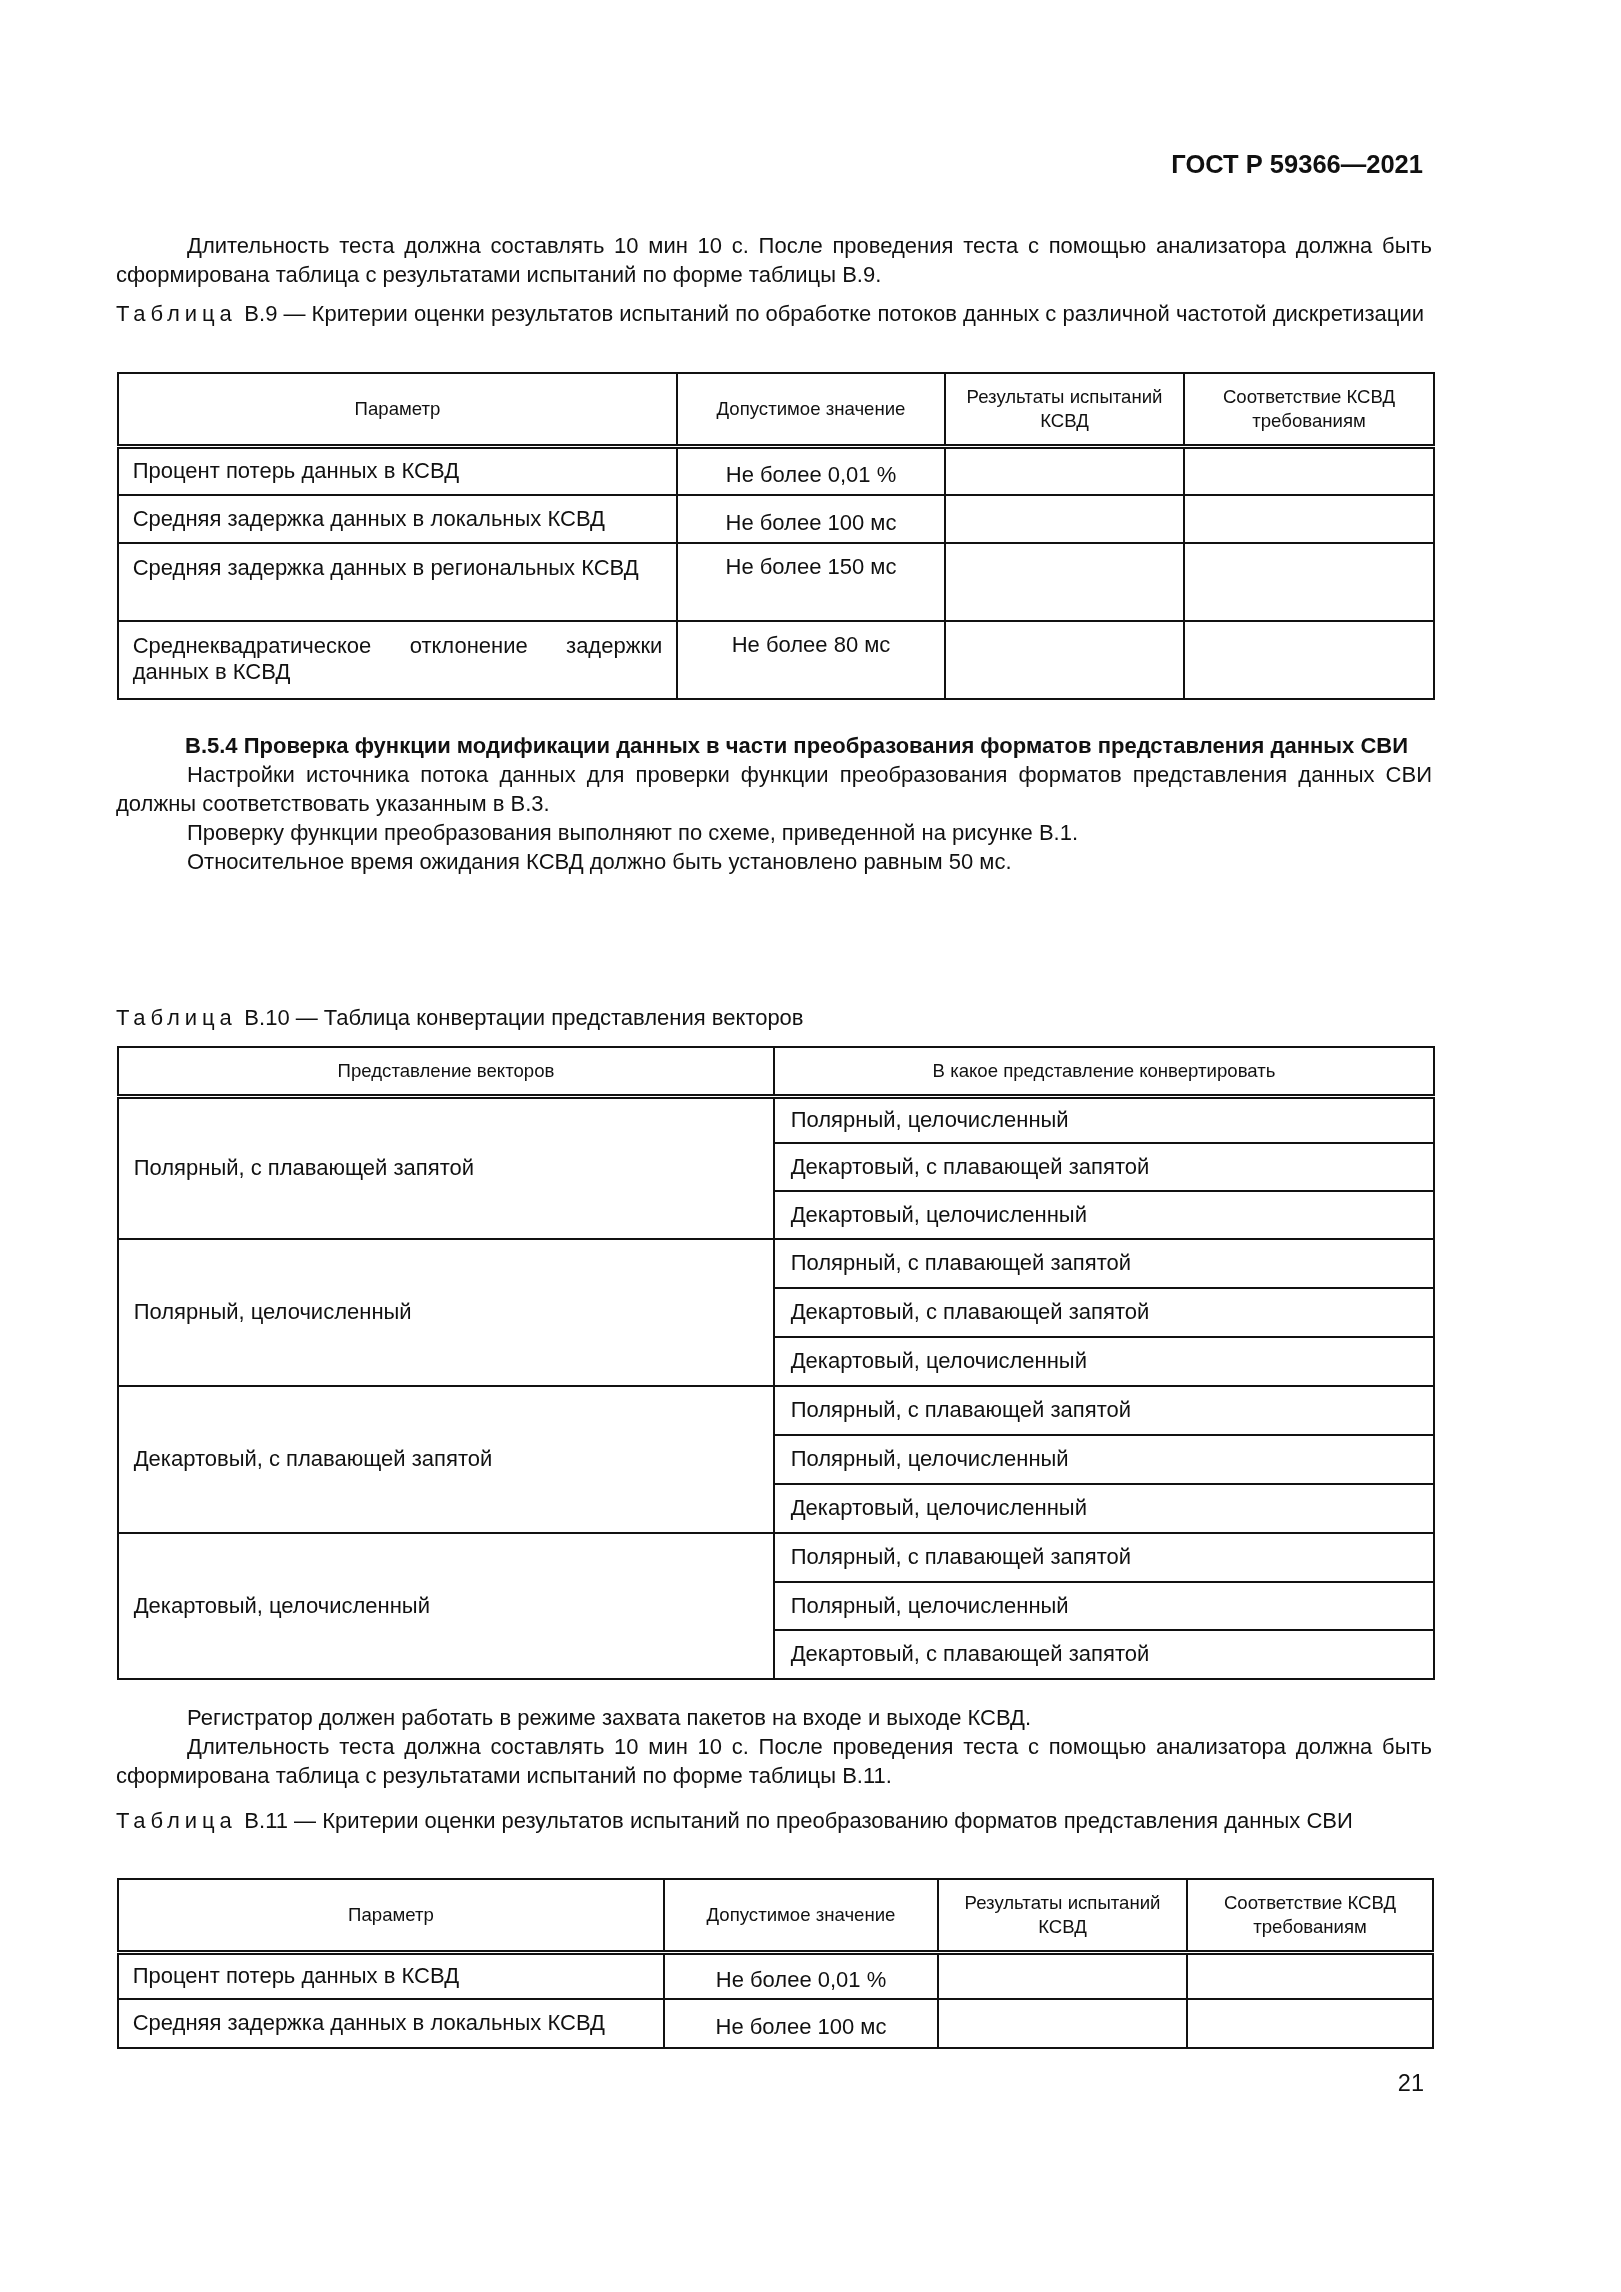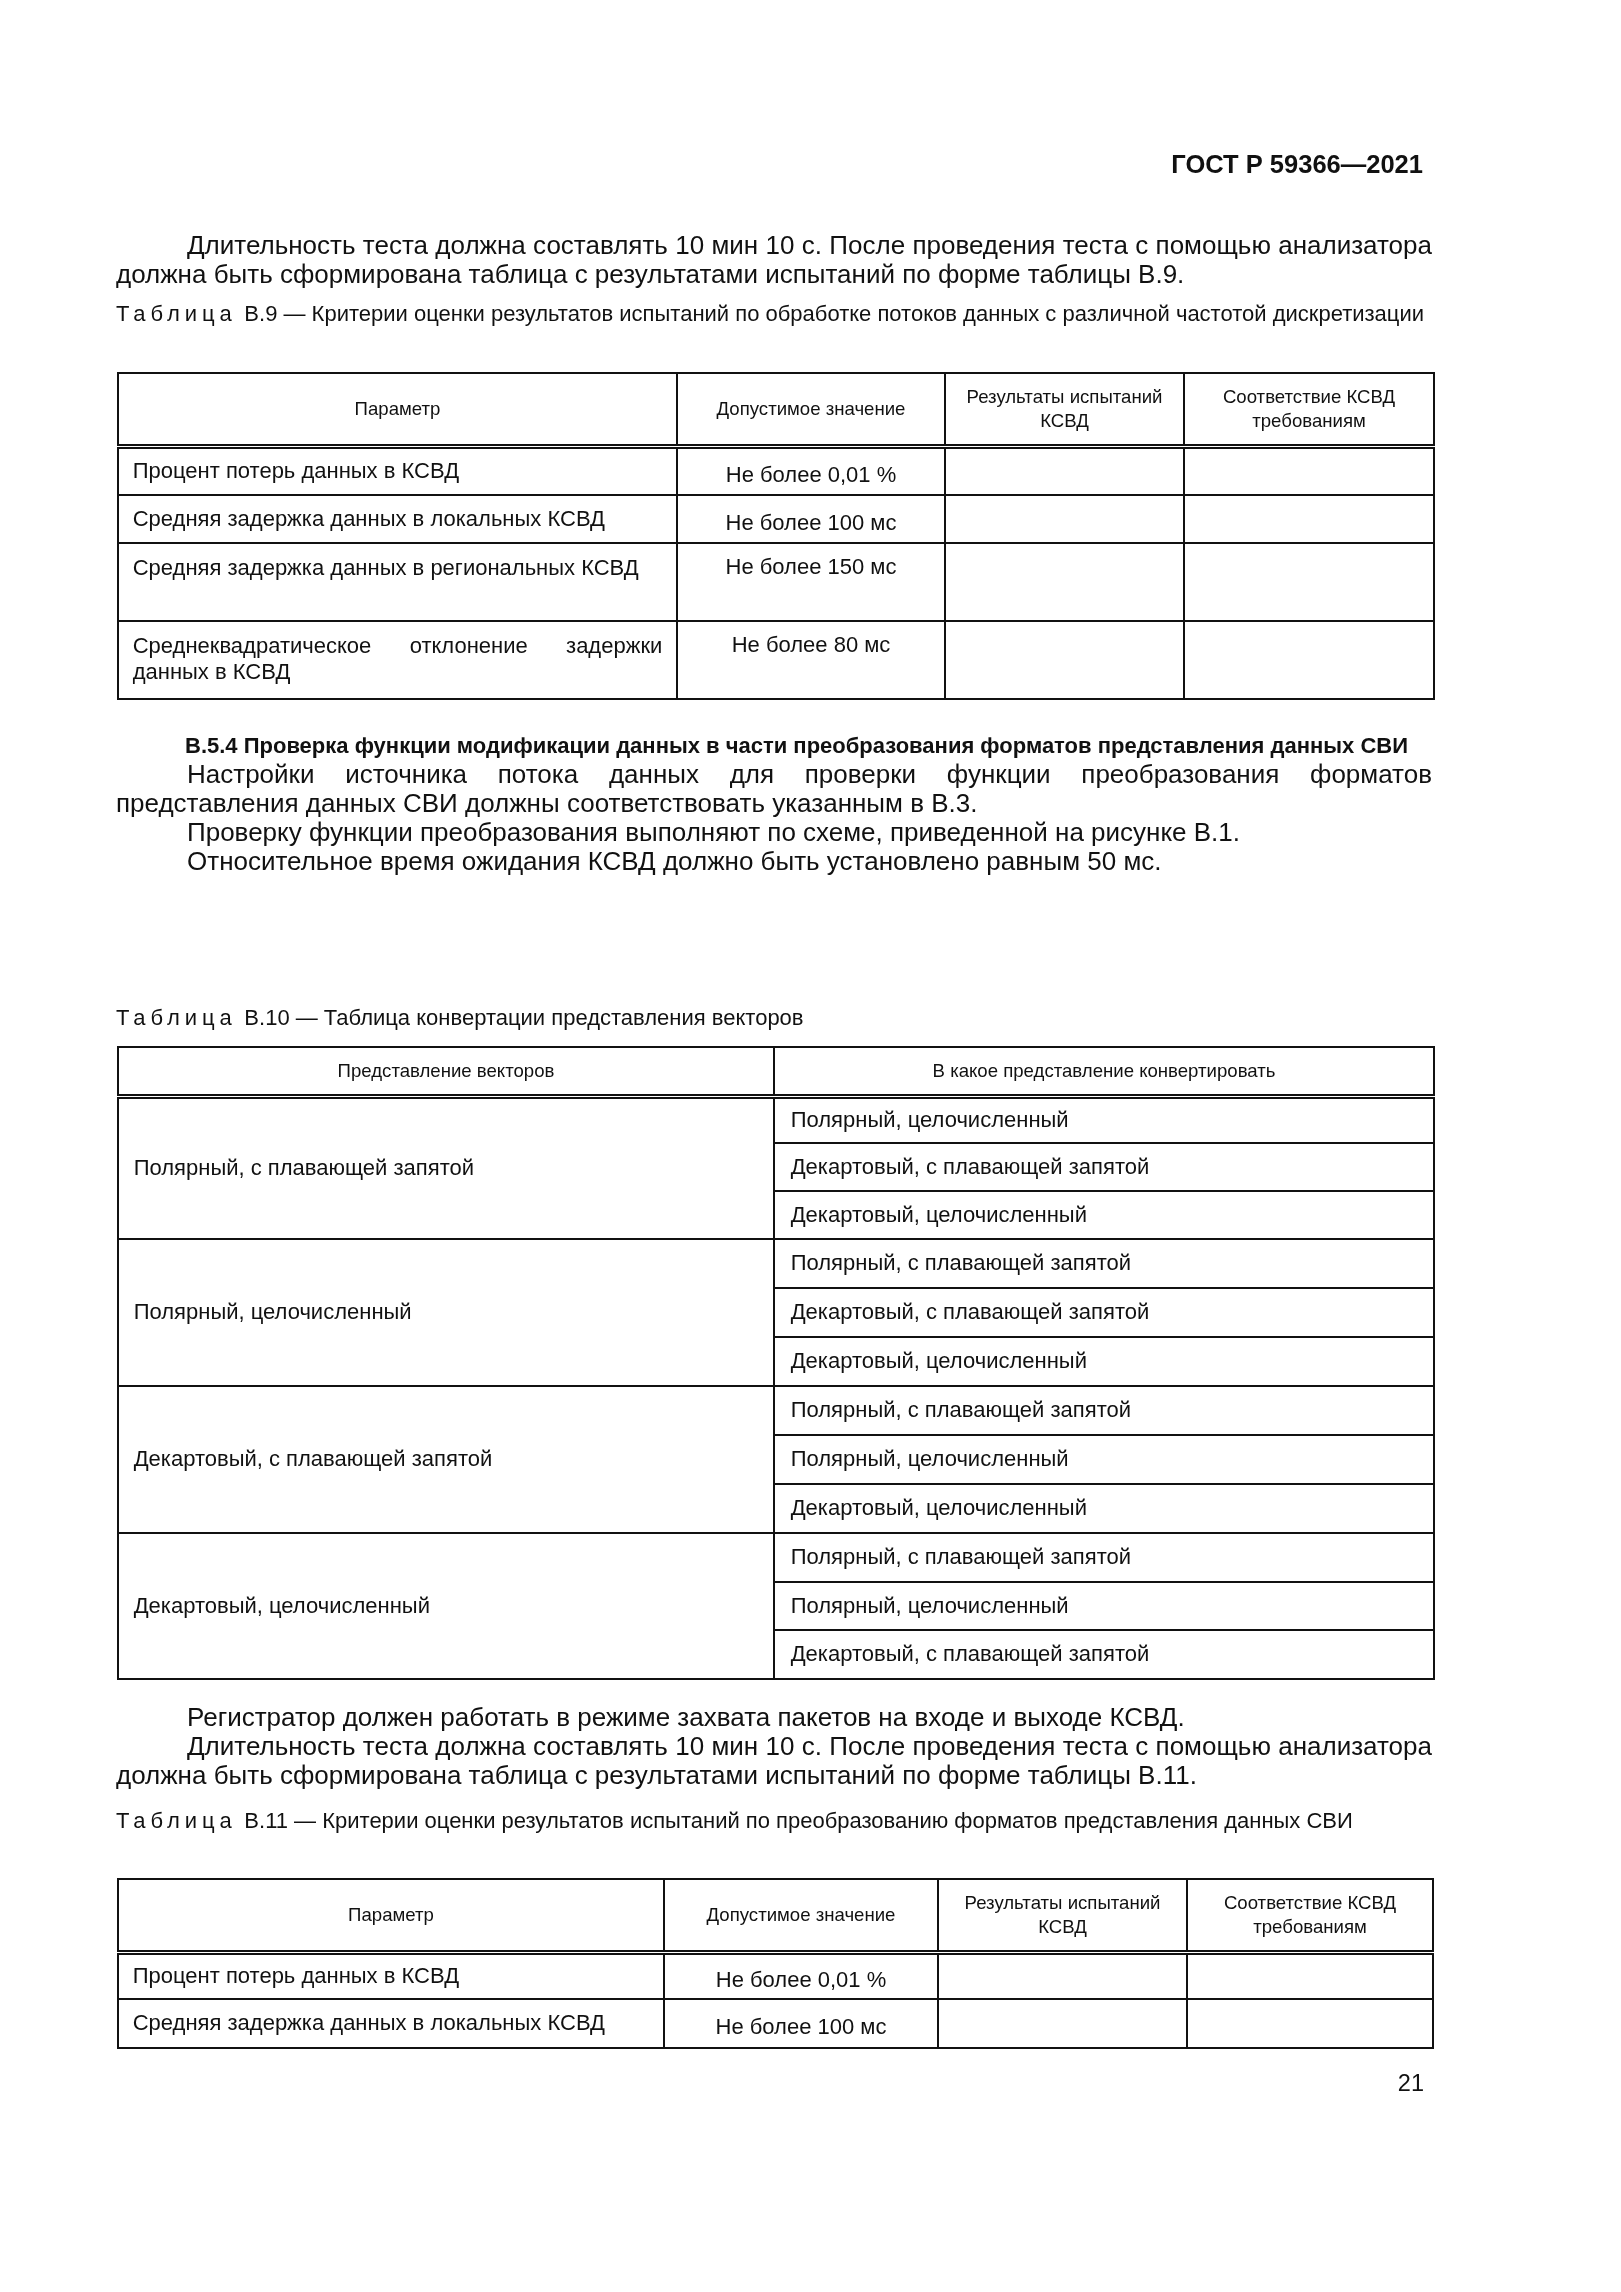--- a/index.html
+++ b/index.html
@@ -1,19 +1,19 @@
 <!DOCTYPE html>
 <html><head>
 <meta charset="utf-8">
 <style>
   html, body { margin: 0; padding: 0; background: #ffffff; }
   body { width: 1621px; height: 2293px; position: relative; overflow: hidden;
          font-family: "Liberation Sans", "DejaVu Sans", sans-serif; color: #111111; }
   .blk { position: absolute; left: 116px; width: 1316px; }
-  .para { font-size: 26px; line-height: 29px; text-align: justify; margin: 0; }
+  .para { font-size: 22px; line-height: 29px; text-align: justify; margin: 0; }
   .para.indent { text-indent: 71px; }
   .caption { font-size: 22px; line-height: 28px; text-align: justify; margin: 0; }
   .caption .tbl-word { letter-spacing: 4.9px; margin-right: 7.8px; }
   .heading { font-size: 22px; line-height: 29px; font-weight: bold; margin: 0; text-indent: 69px; }
   .doc-code { position: absolute; top: 147px; right: 198px; font-size: 25.5px; font-weight: bold; line-height: 35px; }
   .page-num { position: absolute; top: 2068px; right: 197px; font-size: 23.5px; line-height: 31px; }
 
   table.t { position: absolute; left: 117px; width: 1315px; border-collapse: collapse; table-layout: fixed; }
   table.t td, table.t th { border: 2px solid #111; padding: 0 13.7px; font-weight: normal; vertical-align: middle; }
   table.t th { font-size: 18.6px; line-height: 23.5px; text-align: center; }

